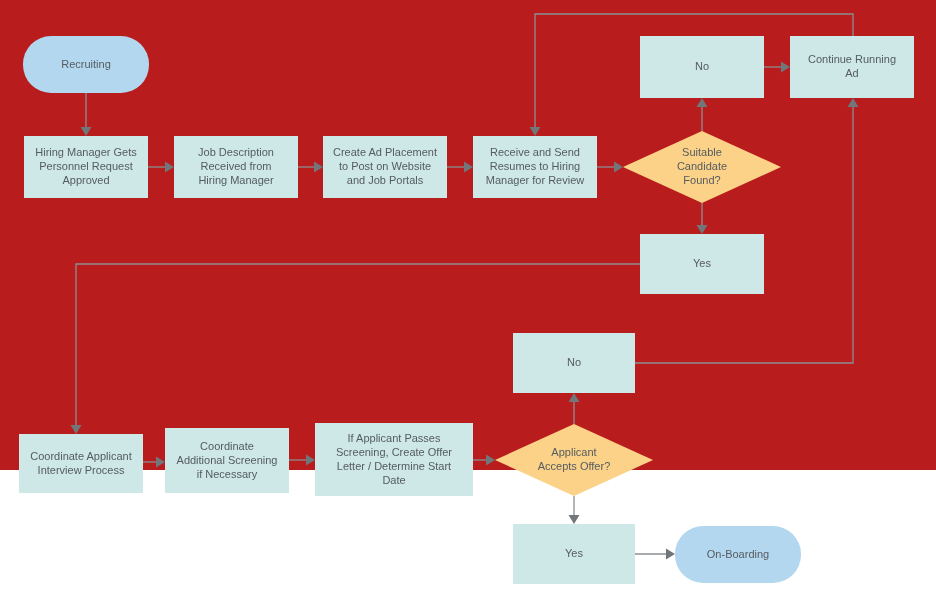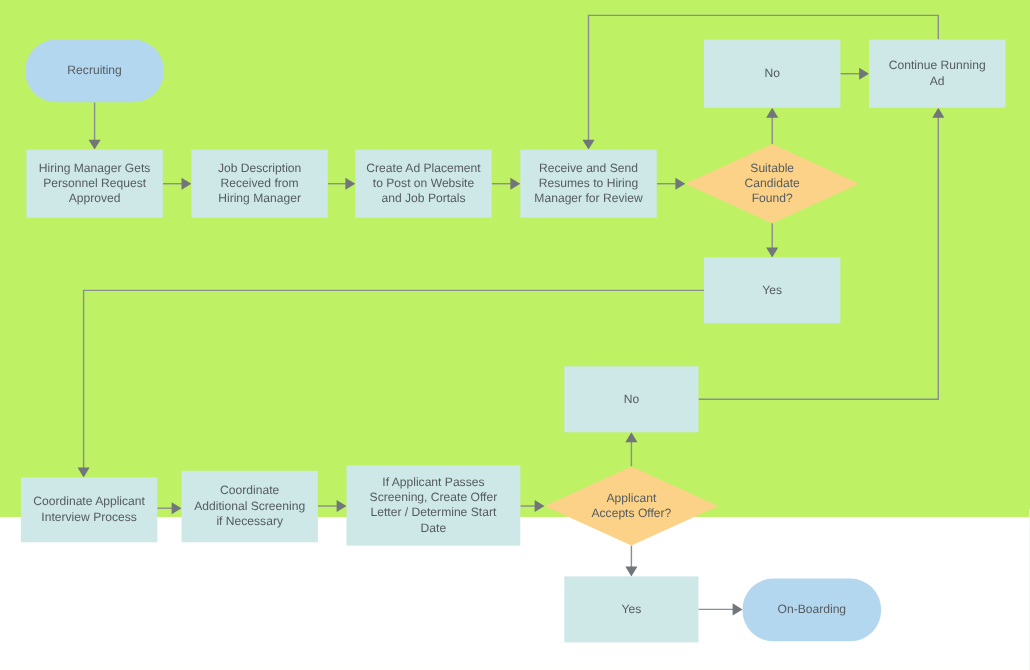--- a/index.html
+++ b/index.html
@@ -11,21 +11,21 @@
   body {
     width: 936px;
     height: 609px;
     font-family: "Liberation Sans", sans-serif;
     overflow: hidden;
   }
   #flowchart-canvas {
     position: relative;
     width: 936px;
     height: 470px;
-    background: #bef264;
+    background: #b91c1c;
   }
   #flow-svg {
     position: absolute;
     left: 0;
     top: 0;
     width: 936px;
     height: 609px;
   }
   .node-label {
     font-family: "Liberation Sans", sans-serif;

